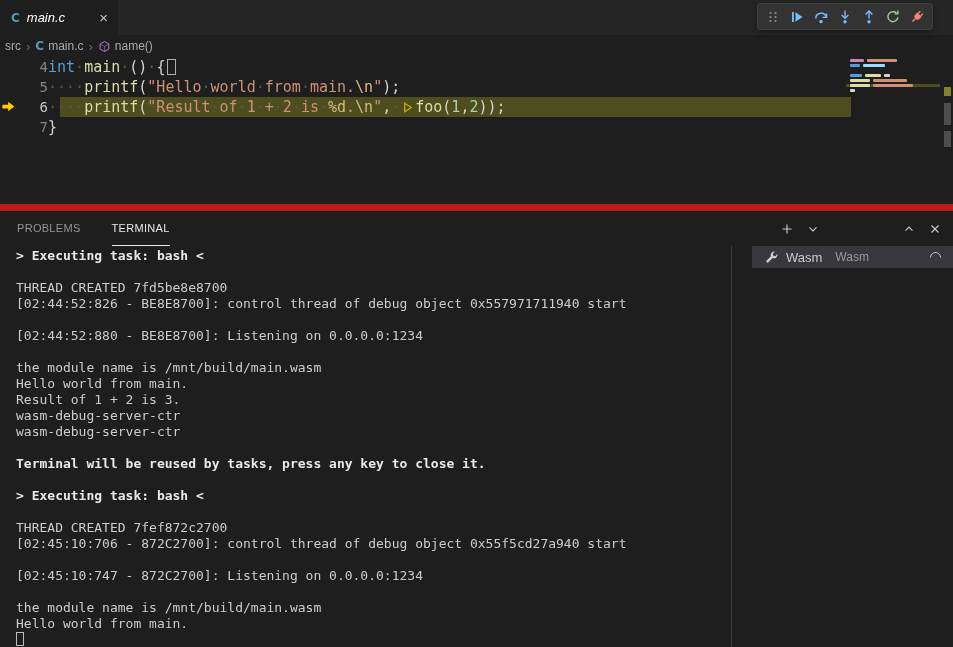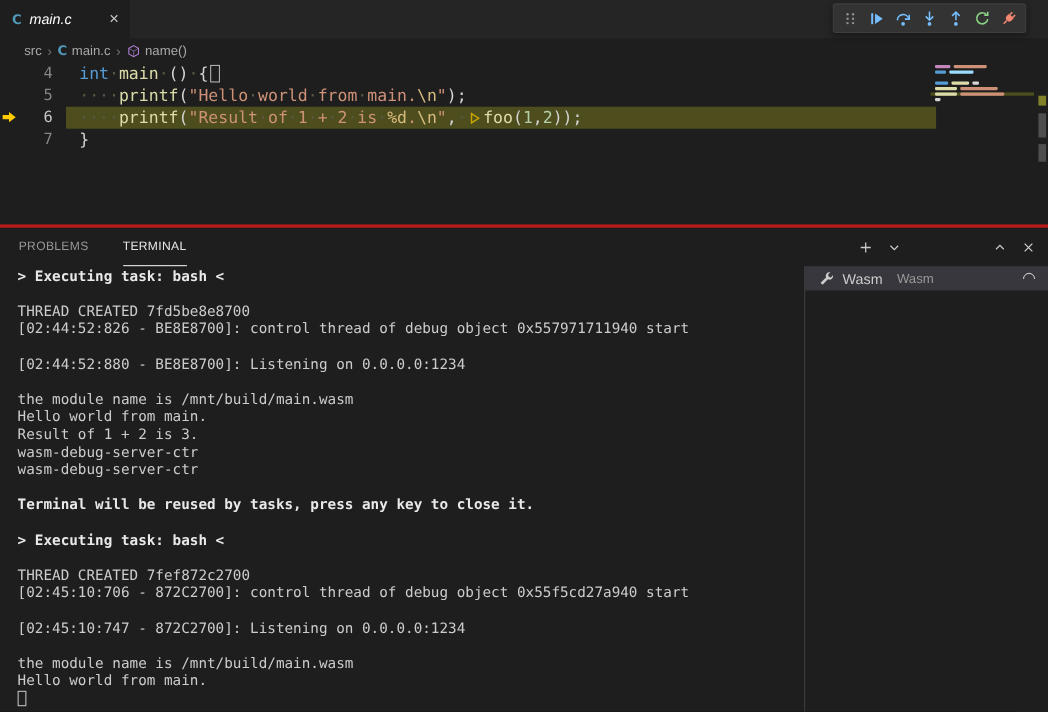--- a/index.html
+++ b/index.html
@@ -19,72 +19,72 @@
   .debug-toolbar { position:absolute; top:3px; left:757px; height:27px; background:#333333;
                    border:1px solid #3e3e3e; border-radius:3px; display:flex; align-items:center;
                    padding:0 3px; box-shadow:0 2px 6px rgba(0,0,0,.35); z-index:5; }
   .tbtn { width:24px; height:23px; display:flex; align-items:center; justify-content:center;
           cursor:pointer; border-radius:3px; }
   .tbtn .icon, .pbtn .icon, .trow .icon, .bc-item .icon { display:inline-flex; align-items:center; justify-content:center; }
   .tbtn svg { display:block; }
 
   
   .breadcrumb { position:absolute; top:35px; left:0; right:0; height:22px; display:flex;
-                align-items:center; padding-left:22px; font-size:12px; color:#a9a9a9; }
+                align-items:center; padding-left:5px; font-size:12px; color:#a9a9a9; }
   .bc-item { display:flex; align-items:center; gap:4px; cursor:pointer; }
   .bc-sep { color:#6e6e6e; margin:0 5px; font-size:13px; }
 
   
   .editor { position:absolute; top:57px; left:0; right:0; height:147px;
             font-family:"DejaVu Sans Mono","Liberation Mono",monospace; font-size:15px; cursor:text; }
   .code-line { position:relative; height:20px; line-height:20px; display:flex; white-space:pre; }
   .code-line .glyph { width:20px; position:relative; z-index:2; }
   .glyph svg { position:absolute; top:2px; left:1px; }
   .code-line .lnum { width:28px; text-align:right; color:#858585; font-size:14px; z-index:2; }
-  .code-line .code { margin-left:24px; z-index:2; color:#d4d4d4; }
+  .code-line .code { z-index:2; color:#d4d4d4; }
   .code-line.current::before { content:""; position:absolute; left:60px; width:791px; top:0; bottom:0; background:#4d4d1e; }
   .code-line.current .lnum { color:#c6c6c6; }
   .tk-kw { color:#569cd6; } .tk-fn { color:#dcdcaa; } .tk-str { color:#ce9178; }
   .tk-esc { color:#d7ba7d; } .tk-num { color:#b5cea8; } .tk-pun { color:#d4d4d4; }
   .tk-ws { color:#585845; }
   .cursor-hollow { display:inline-block; width:9px; height:16px; border:1px solid #aeafad;
                    vertical-align:-3px; margin-left:2px; }
   .tk-play { display:inline-flex; vertical-align:-2px; color:#cca700; margin:0 1px; }
 
   
   .minimap { position:absolute; top:2px; left:846px; width:94px; height:90px; cursor:pointer; }
   .mm-row { display:flex; gap:3px; margin-bottom:2px; height:3px; padding-left:4px; align-items:center; }
   .mm-row.hl { background:#4d4d1e; }
   .mm-bar { height:3px; border-radius:1px; }
   .overview { position:absolute; top:0; right:0; width:12px; height:147px; }
   .ov-mark { position:absolute; right:2px; width:7px; }
 
   
-  .panel { position:absolute; top:204px; left:0; right:0; bottom:0; border-top:3px solid #b91c1c; }
+  .panel { position:absolute; top:204px; left:0; right:0; bottom:0; border-top:7px solid #b91c1c; }
   .panel-header { position:relative; height:35px; display:flex; align-items:center; padding-left:17px; }
   .ptab { font-size:11px; color:#969696; margin-right:31px; height:35px; display:flex; align-items:center;
           cursor:pointer; border-bottom:1px solid transparent; letter-spacing:.3px; }
   .ptab.active { color:#e7e7e7; border-bottom-color:#e7e7e7; }
   .panel-actions { position:absolute; top:0; height:35px; display:flex; align-items:center; gap:6px; color:#cccccc; }
   .pa-left { right:130px; } .pa-right { right:8px; }
   .pbtn { width:20px; height:20px; display:flex; align-items:center; justify-content:center;
           cursor:pointer; border-radius:3px; }
 
   .panel-body { position:absolute; top:35px; left:0; right:0; bottom:0; }
   .terminal { position:absolute; left:0; top:2px; bottom:0; width:731px; padding-left:16px;
               font-family:"DejaVu Sans Mono","Liberation Mono",monospace; font-size:13px;
               line-height:16px; color:#cccccc; white-space:pre; overflow:hidden; cursor:text; }
   .tline { height:16px; min-height:16px; }
   .tline.bold { font-weight:700; color:#e9e9e9; }
   .cursor-block { display:inline-block; width:8px; height:14px; border:1px solid #bcbcbc; vertical-align:-2px; }
   .pdivider { position:absolute; left:731px; top:0; bottom:0; width:1px; background:#3c3c3c; }
   .tsidebar { position:absolute; left:732px; right:0; top:0; bottom:0; }
   .trow { position:relative; height:22px; display:flex; align-items:center; padding-left:12px; gap:7px;
           cursor:pointer; font-size:13px; color:#cccccc; }
-  .trow.selected { background:#37373d; }
+  .trow.selected { background:#37373d;margin-left:20px; }
   .trow .sub { color:#9a9a9a; font-size:12px; margin-left:6px; }
   .spinner { position:absolute; right:12px; width:11px; height:11px; border-radius:50%;
              border:1.5px solid #c5c5c5; border-left-color:transparent; border-bottom-color:transparent;
              transform:rotate(-45deg); }
 </style>
 </head>
 <body>
 
 <div class="app">
 

